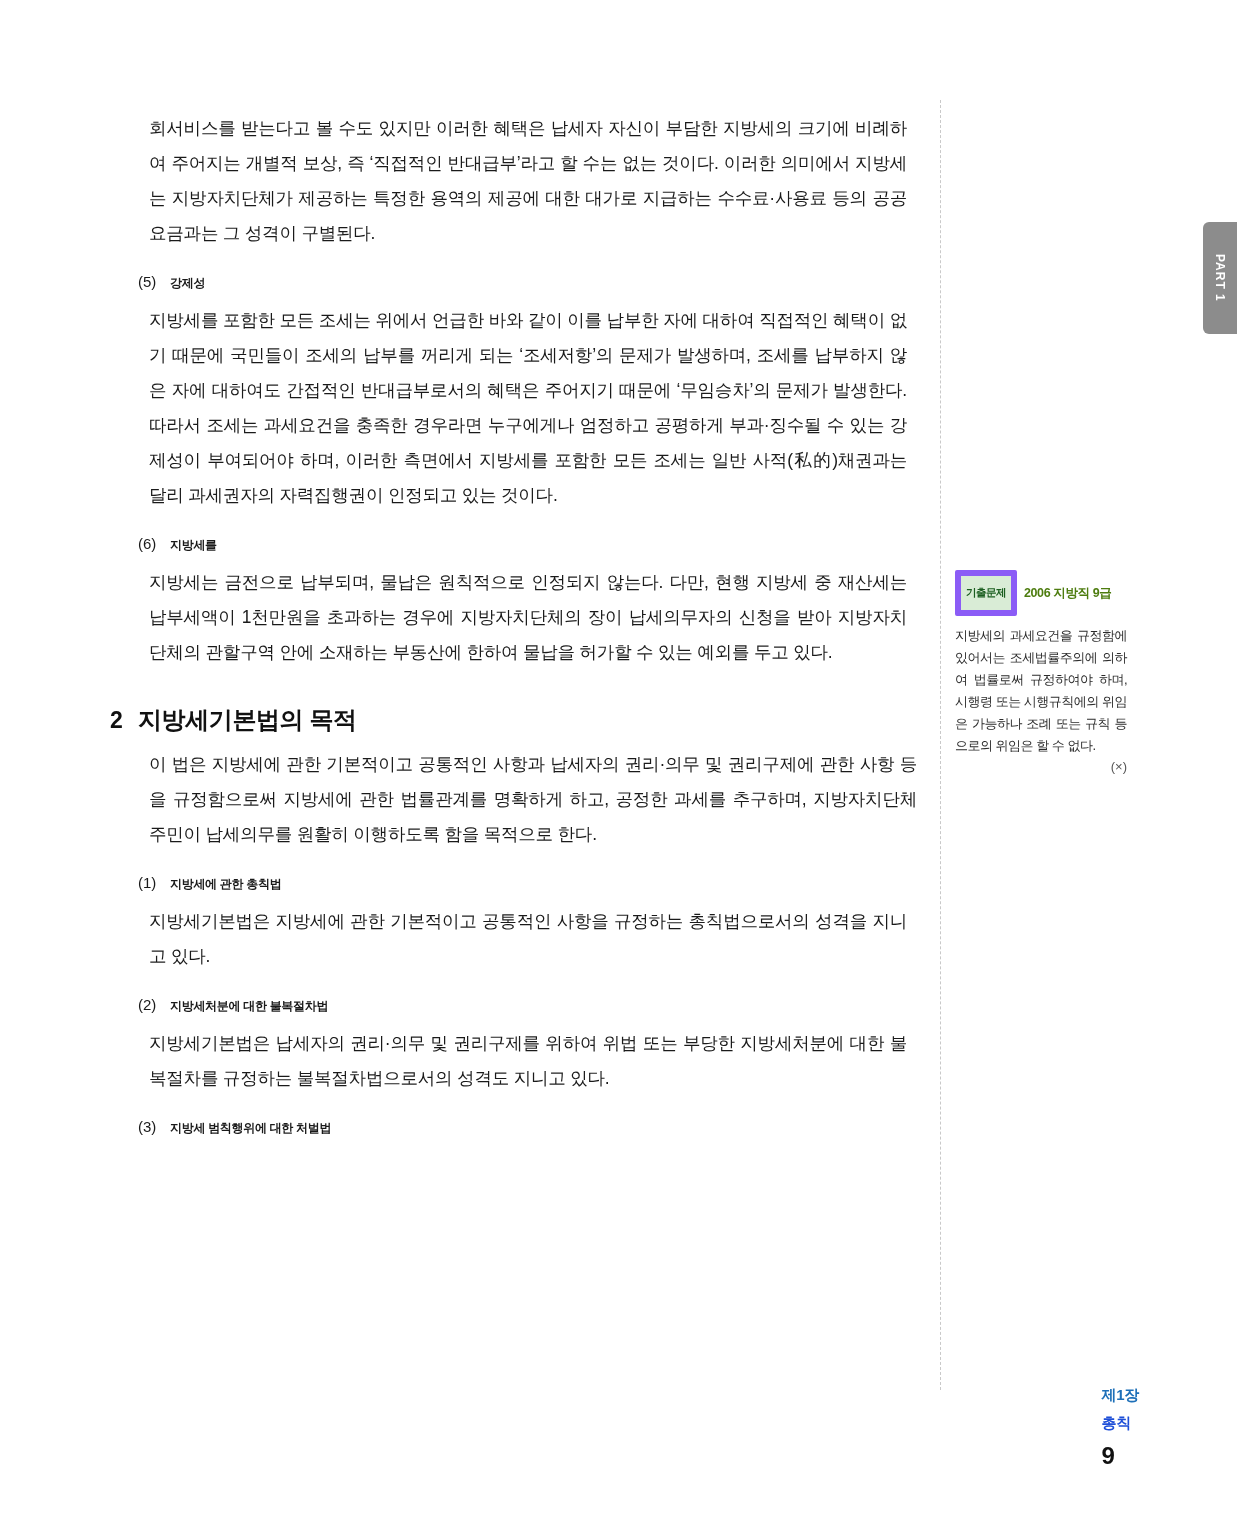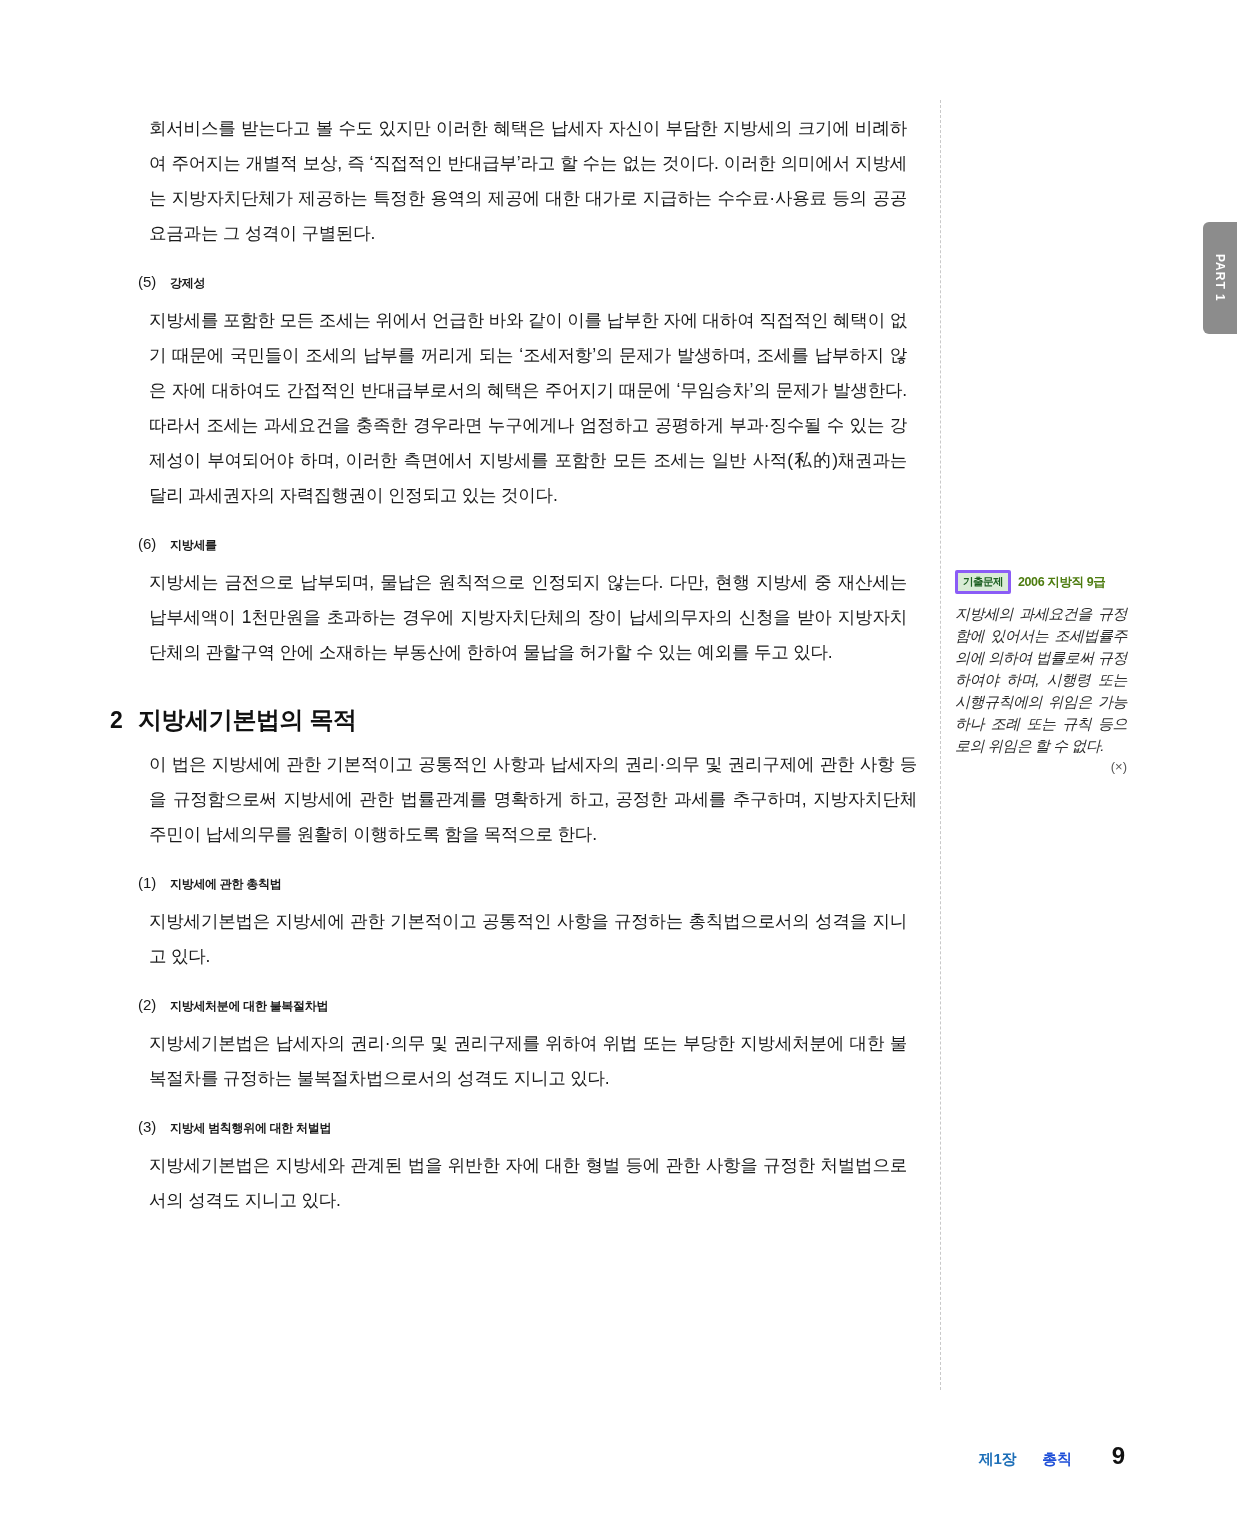--- a/index.html
+++ b/index.html
@@ -129,58 +129,58 @@
     width: 172px;
   }
   .sidenote-head {
     display: flex;
     align-items: center;
     gap: 7px;
     margin-bottom: 9px;
   }
   .badge {
     background: #d9ecd6;
-    border: 3px solid #8b5cf6;
+    border: 6px solid #8b5cf6;
     color: #1b5e20;
     font-size: 10.5px;
     font-weight: bold;
-    padding: 2px 5px;
+    padding: 10px 5px;
     border-radius: 2px;
     letter-spacing: -0.5px;
   }
   .sidenote-src {
     font-size: 12.5px;
     font-weight: bold;
     color: #4d7c0f;
     letter-spacing: -0.4px;
   }
   .sidenote-body {
-    font-size: 15px;
+    font-size: 13px;
     line-height: 22px;
     color: #2b2b2b;
     text-align: justify;
     letter-spacing: -0.5px;
     margin: 0;
-    font-style: italic;
   }
   .sidenote-mark {
     text-align: right;
     font-size: 13px;
     color: #555;
     margin-top: 2px;
   }
 
   
   .footer {
     position: absolute;
     right: 112px;
     bottom: 60px;
     display: flex;
     align-items: baseline;
-    gap: 26px;
+    gap: 9px;
+    flex-direction: column;
   }
   .footer .chap {
     color: #1d6fb8;
     font-weight: bold;
     font-size: 15px;
     letter-spacing: -0.3px;
   }
   .footer .chaptitle {
     color: #1d4ed8;
     font-weight: bold;
@@ -245,21 +245,20 @@
         <span class="title">지방세처분에 대한 불복절차법</span>
       </div>
       <p class="body-text indent">지방세기본법은 납세자의 권리·의무 및 권리구제를 위하여 위법 또는 부당한 지방세처분에 대한 불복절차를 규정하는 불복절차법으로서의 성격도 지니고 있다.</p>
     </div>
 
     <div class="block">
       <div class="sub-head">
         <span class="num">(3)</span>
         <span class="title">지방세 범칙행위에 대한 처벌법</span>
       </div>
-      <p class="body-text indent">지방세기본법은 지방세와 관계된 법을 위반한 자에 대한 형벌 등에 관한 사항을 규정한 처벌법으로서의 성격도 지니고 있다.</p>
     </div>
 
   </div>
 
   <div class="sidenote">
     <div class="sidenote-head">
       <span class="badge">기출문제</span>
       <span class="sidenote-src">2006 지방직 9급</span>
     </div>
     <p class="sidenote-body">지방세의 과세요건을 규정함에 있어서는 조세법률주의에 의하여 법률로써 규정하여야 하며, 시행령 또는 시행규칙에의 위임은 가능하나 조례 또는 규칙 등으로의 위임은 할 수 없다.</p>

